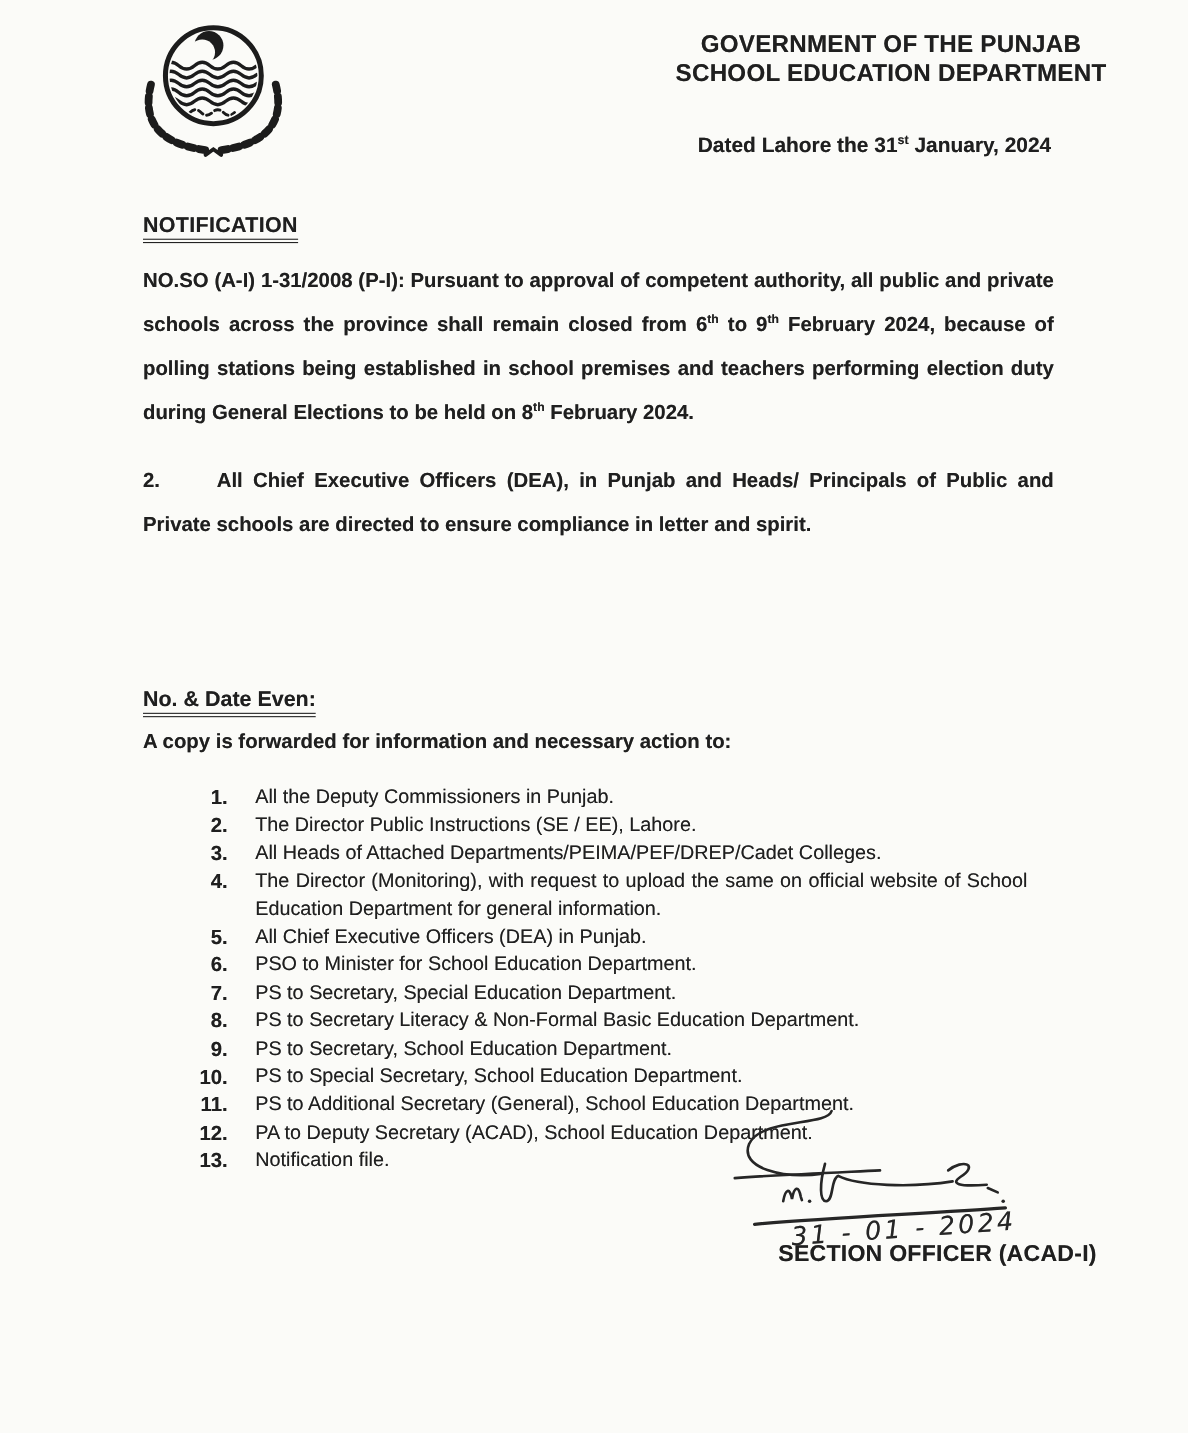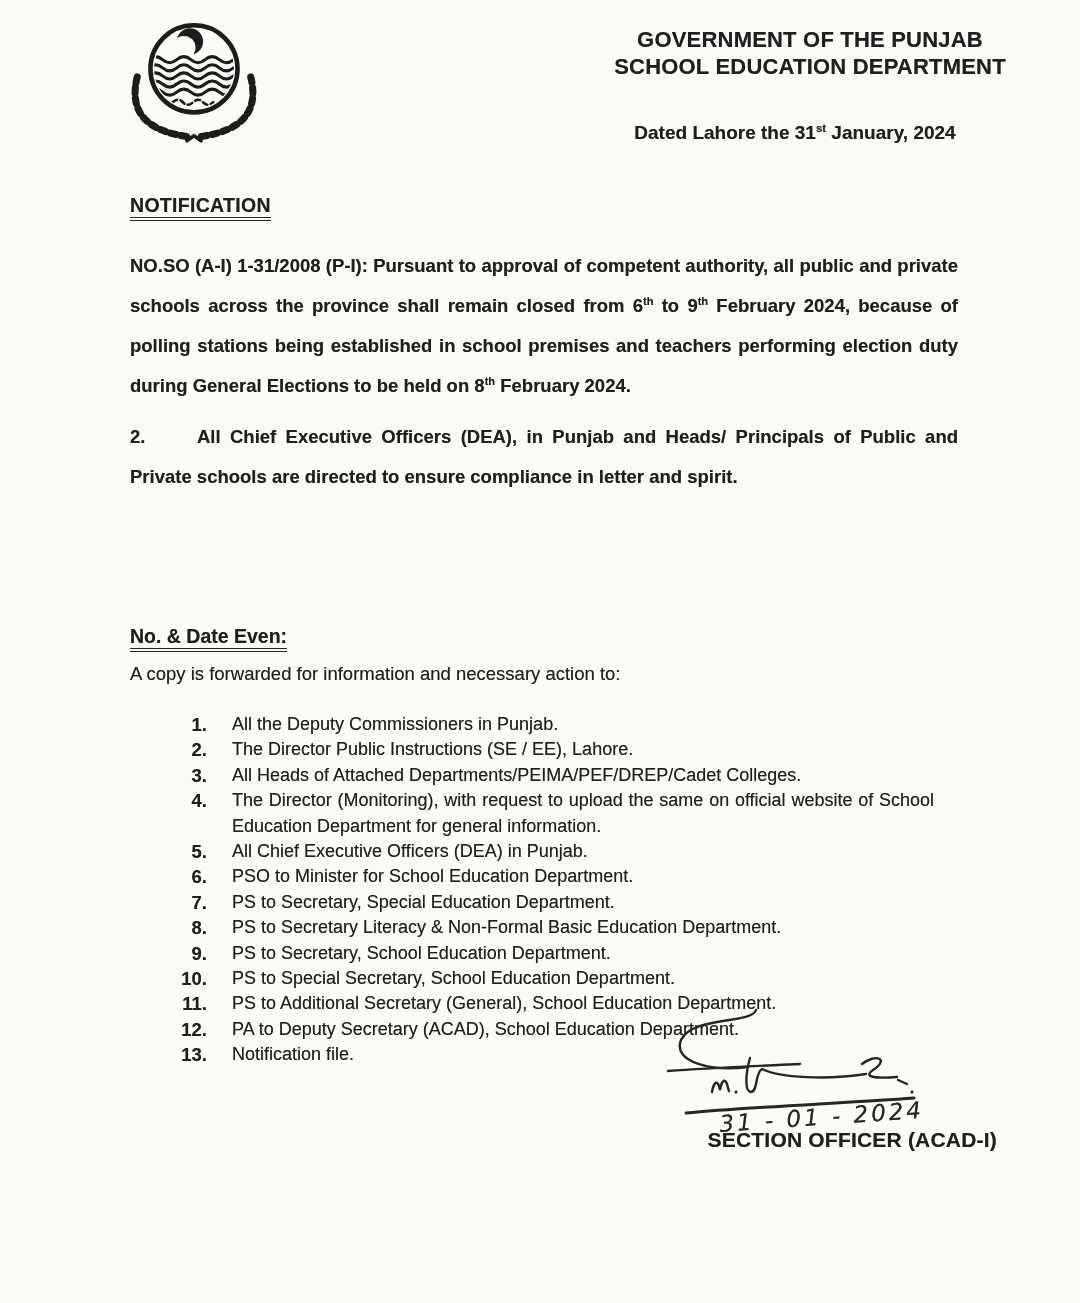--- a/index.html
+++ b/index.html
@@ -39,29 +39,29 @@
     padding-bottom:0;
     display:inline-block;
   }
   .notif-head{left:130px;top:194px;font-size:19.5px;font-weight:700;letter-spacing:.3px;}
   
   .para{
     left:130px;width:828px;
     font-size:18.5px;font-weight:700;line-height:40px;
     text-align:justify;
   }
-  .para1{top:246px;}
+  .para1{top:235px;}
   .para2{top:417px;}
   .para-num{display:inline-block;width:67px;}
   .secretary{
     left:555px;top:550px;width:425px;
     text-align:right;font-size:21px;font-weight:700;letter-spacing:.2px;
   }
   .even-head{left:130px;top:625px;font-size:19.5px;font-weight:700;}
-  .copy-intro{left:130px;top:663px;font-size:18.5px;font-weight:400;}
+  .copy-intro{left:130px;top:663px;font-size:18.5px;font-weight:700;}
   
   .cc-list{left:177px;top:712px;width:785px;}
   .cc-row{display:flex;align-items:flex-start;}
   .cc-num{
     width:30px;text-align:right;flex:0 0 30px;
     font-size:18.5px;font-weight:700;line-height:25.4px;
   }
   .cc-text{
     margin-left:25px;width:702px;
     font-size:18px;font-weight:400;line-height:25.4px;

